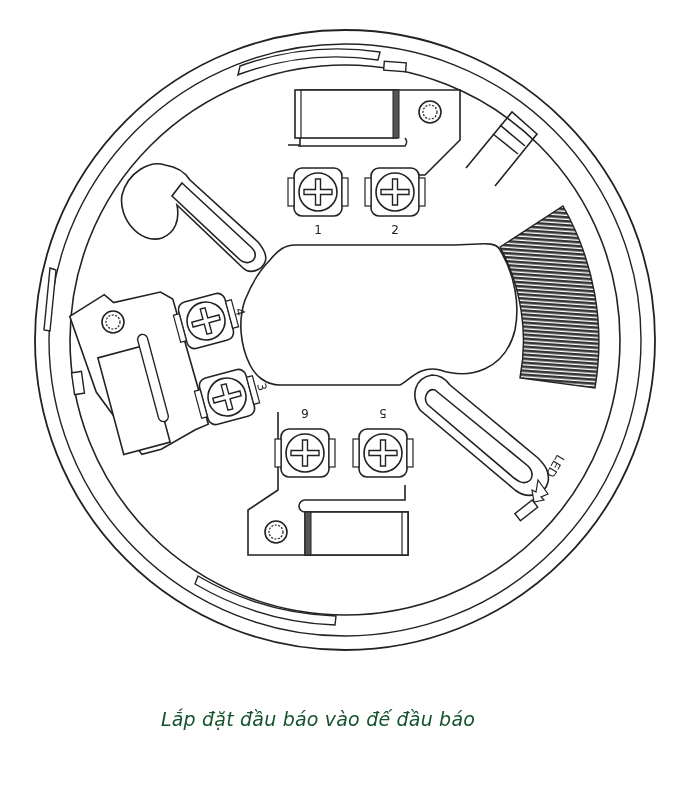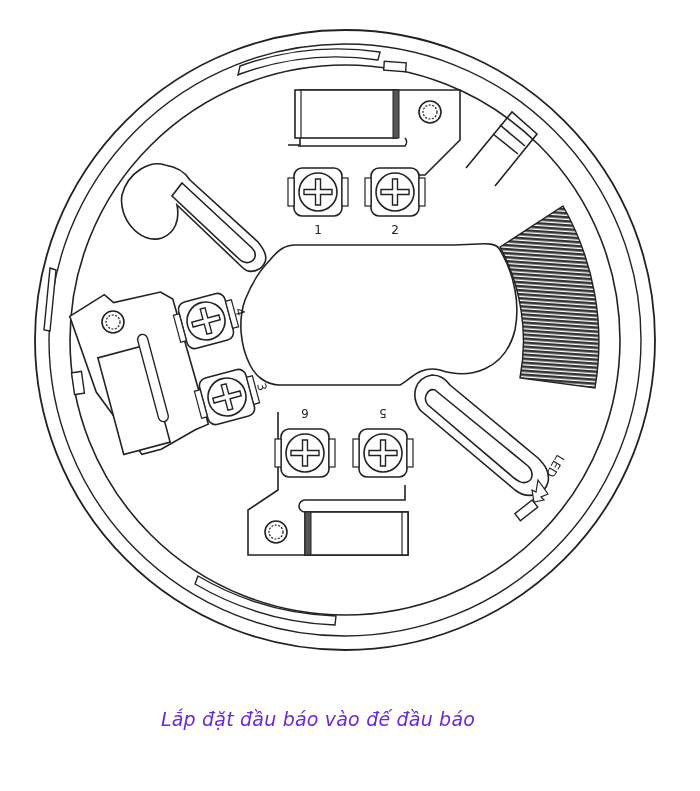--- a/index.html
+++ b/index.html
@@ -1,18 +1,18 @@
 <!DOCTYPE html>
 <html><head>
 <meta charset="utf-8">
 <style>
   html, body { margin:0; padding:0; background:#ffffff; }
   body { width:700px; height:791px; position:relative; overflow:hidden; font-family:"DejaVu Sans", sans-serif; }
   #diagram { position:absolute; left:0; top:0; width:700px; height:700px; }
-  .caption { position:absolute; left:0; top:708px; width:636px; text-align:center; font-family:"DejaVu Sans", sans-serif; font-style:italic; font-size:19px; color:#6d28d9; letter-spacing:0.2px; }
+  .caption { position:absolute; left:0; top:708px; width:636px; text-align:center; font-family:"DejaVu Sans", sans-serif; font-style:italic; font-size:19px; color:#14532d; letter-spacing:0.2px; }
   svg text { font-family:"DejaVu Sans", sans-serif; fill:#222; }
 </style>
 </head>
 <body>
 
 <div id="diagram">
 <svg width="700" height="700" viewBox="0 0 700 700" xmlns="http://www.w3.org/2000/svg">
   <defs>
     <pattern id="hatch" width="6" height="4" patternUnits="userSpaceOnUse" patternTransform="rotate(4)">
       <rect width="6" height="4" fill="#ffffff"></rect>

